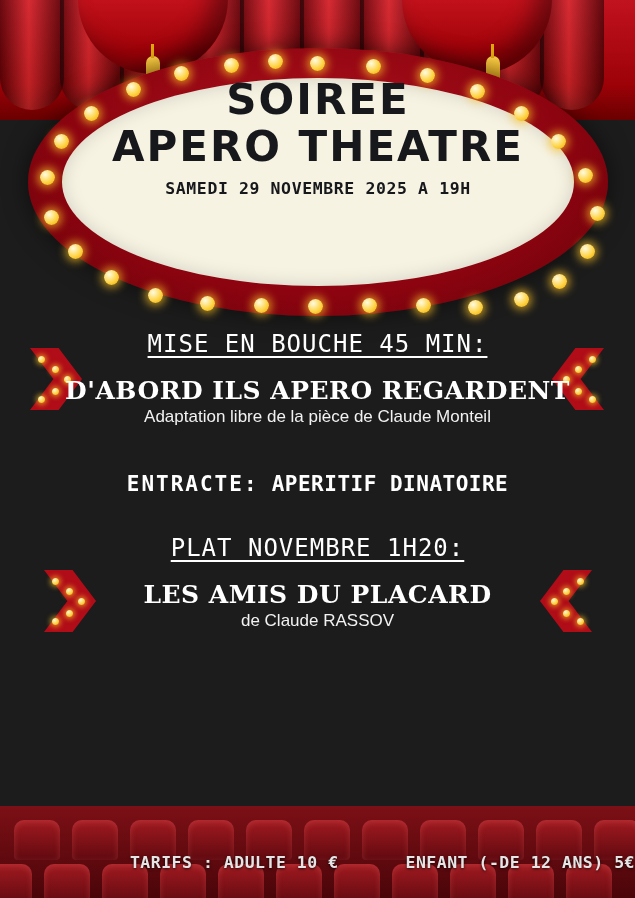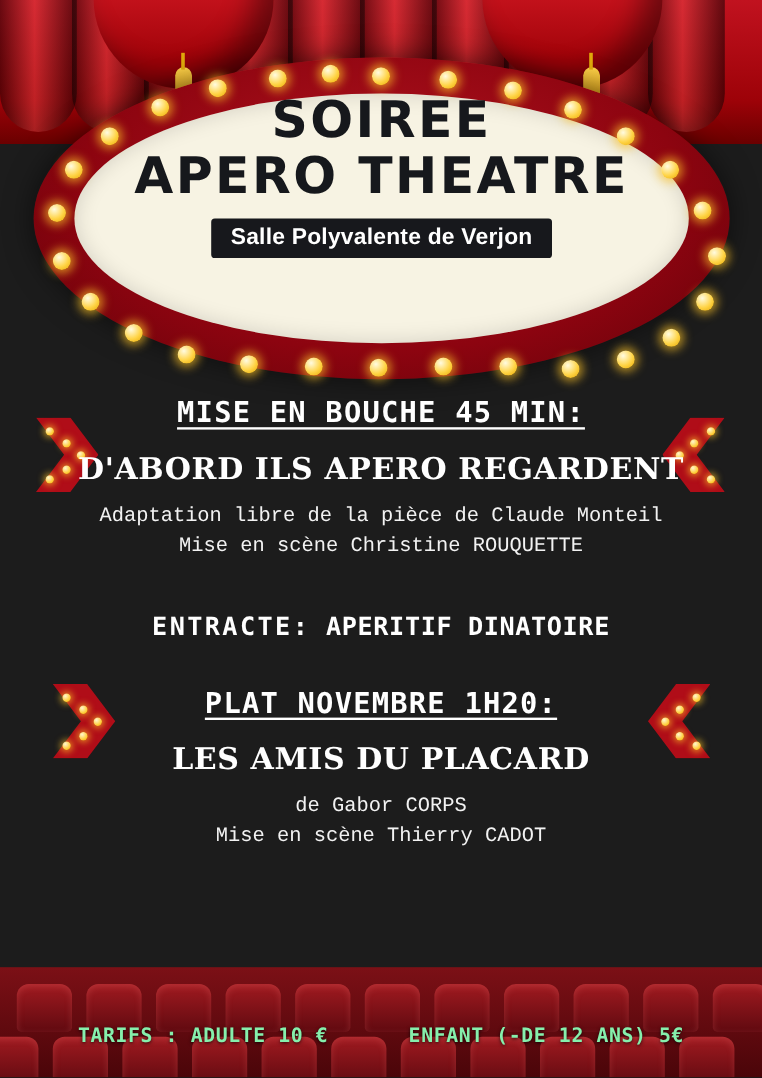--- a/index.html
+++ b/index.html
@@ -142,37 +142,35 @@
   .program {
     position: absolute;
     left: 0; top: 330px;
     width: 635px;
     text-align: center;
     color: #ffffff;
   }
   .sec-title {
     font-family: "DejaVu Sans Mono", monospace;
     font-size: 24px;
-    font-weight: bold;
+    font-weight: normal;
     letter-spacing: 1px;
   }
   .sec-title u { text-decoration: underline; text-underline-offset: 4px; }
   .play-title {
     font-family: "DejaVu Serif", serif;
     font-size: 25px;
     font-weight: bold;
     letter-spacing: 0.5px;
     margin-top: 18px;
   }
   .play-sub {
     font-size: 17px;
     line-height: 1.45;
-    margin-top: 14px;
     color: #f2f2f2;
-    font-family: Liberation Mono, monospace;
   }
   .entracte {
     font-family: "DejaVu Sans Mono", monospace;
     font-size: 21px;
     font-weight: bold;
     letter-spacing: 0.5px;
     margin-top: 42px;
   }
   .entracte b { letter-spacing: 2px; }
   .block2 { margin-top: 38px; }
@@ -228,22 +226,22 @@
     position: absolute;
     width: 46px; height: 40px;
     border-radius: 10px 10px 4px 4px;
     background: linear-gradient(180deg, #a01a20, #600a10);
     box-shadow: inset 0 2px 6px rgba(255,120,120,0.25);
   }
   .tarifs {
     position: absolute;
     left: 0; bottom: 26px;
     width: 635px;
-    text-align: center;
-    color: #86efac;
+    text-align: right;
+    color: #e5e5e5;
     font-family: "DejaVu Sans Mono", monospace;
     font-size: 16.5px;
     font-weight: bold;
     letter-spacing: 0.5px;
     text-shadow: 0 1px 3px rgba(0,0,0,0.8);
   }
   .tarifs .gap { display: inline-block; width: 46px; }
 </style>
 </head>
 <body>
@@ -297,21 +295,21 @@
     <div class="bulb" style="left:56px;  top:58px"></div>
     <div class="bulb" style="left:98px;  top:34px"></div>
     <div class="bulb" style="left:146px; top:18px"></div>
     <div class="bulb" style="left:196px; top:10px"></div>
     <div class="bulb" style="left:240px; top:6px"></div>
   </div>
 
   <div class="head-wrap">
     <div class="title1">SOIREE</div>
     <div class="title2">APERO THEATRE</div>
-    <div><span class="venue">Salle Polyvalente de Verjon</span></div>
+    <div class="title4">SAMEDI 29 NOVEMBRE 2025  A 19H</div>
   </div>
 
   <div class="chev" style="left:30px; top:348px">
     <div class="chev-body"></div>
     <div class="dot" style="left:8px;  top:8px"></div>
     <div class="dot" style="left:22px; top:18px"></div>
     <div class="dot" style="left:34px; top:28px"></div>
     <div class="dot" style="left:22px; top:40px"></div>
     <div class="dot" style="left:8px;  top:48px"></div>
   </div>
@@ -341,36 +339,34 @@
     <div class="dot" style="left:37px; top:48px"></div>
   </div>
 
   <div class="program">
     <div class="sec-title">
       <u>MISE EN BOUCHE 45 MIN:</u>
     </div>
     <div class="play-title">D'ABORD ILS APERO REGARDENT</div>
     <div class="play-sub">
       <div>Adaptation libre de la pièce de Claude Monteil</div>
-      <div>Mise en scène Christine ROUQUETTE</div>
     </div>
 
     <div class="entracte">
       <b>ENTRACTE:</b>
       <span>APERITIF DINATOIRE</span>
     </div>
 
     <div class="block2">
       <div class="sec-title">
         <u>PLAT NOVEMBRE 1H20:</u>
       </div>
       <div class="play-title">LES AMIS DU PLACARD</div>
       <div class="play-sub">
-        <div>de Gabor CORPS</div>
-        <div>Mise en scène Thierry CADOT</div>
+        <div>de Claude RASSOV</div>
       </div>
     </div>
   </div>
 
 
   <div class="seats">
     <div class="seat" style="left:14px;  top:14px"></div>
     <div class="seat" style="left:72px;  top:14px"></div>
     <div class="seat" style="left:130px; top:14px"></div>
     <div class="seat" style="left:188px; top:14px"></div>

